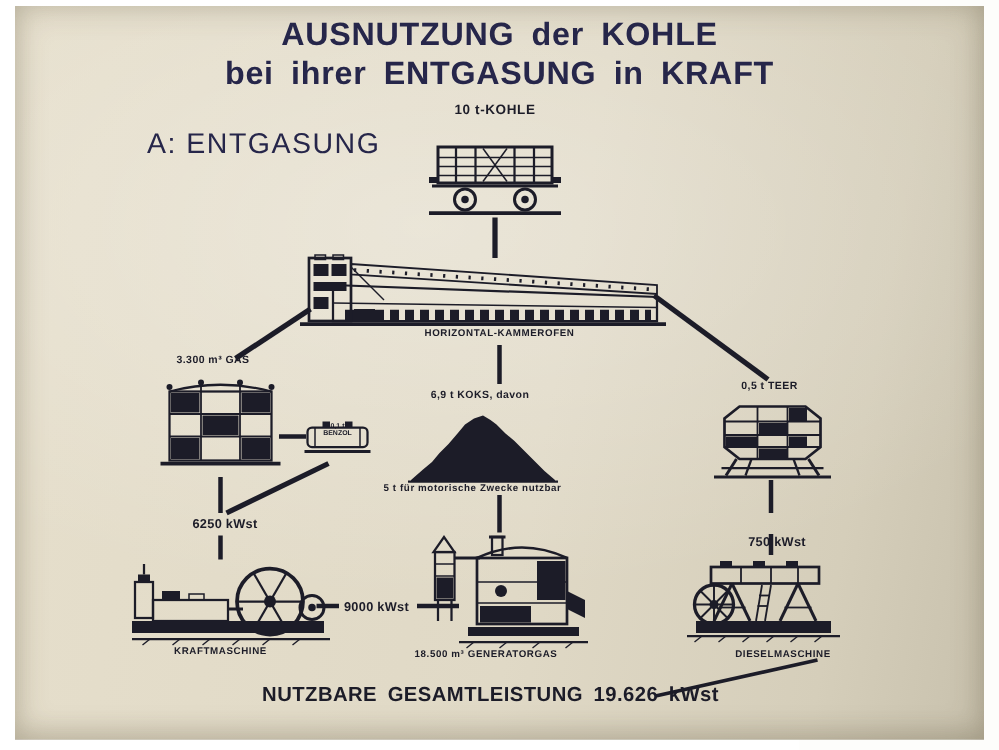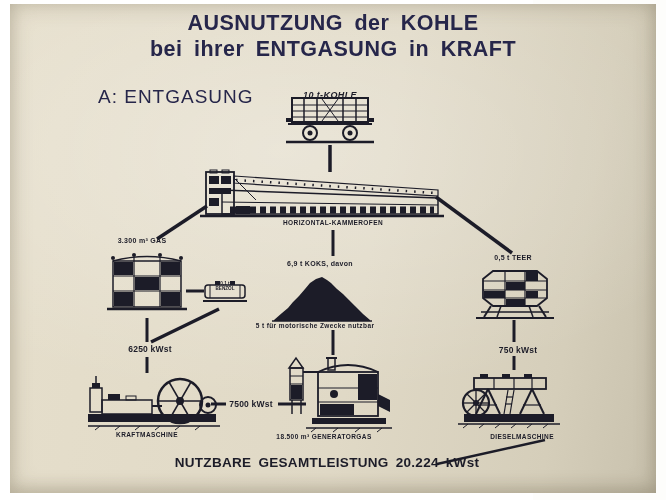--- a/index.html
+++ b/index.html
@@ -68,21 +68,21 @@
         <line x1="427" y1="460" x2="535" y2="436" stroke-width="2.5"></line>
       </g>
     </svg>
 
     <div class="title">
       <div>AUSNUTZUNG der KOHLE</div>
       <div>bei ihrer ENTGASUNG in KRAFT</div>
     </div>
     <div class="section">A: ENTGASUNG</div>
 
-    <div class="lbl lbl-kohle" style="left:320px;top:86px;font-style:italic;">10 t-KOHLE</div>
+    <div class="lbl lbl-kohle" style="left:320px;top:64px;">10 t-KOHLE</div>
     <div class="icon" style="left:276px;top:90px;">
       <svg width="88" height="50" viewBox="0 0 88 50">
         <g stroke="currentColor" fill="none">
           <rect x="6" y="4" width="76" height="24" stroke-width="2"></rect>
           <line x1="6" y1="11" x2="82" y2="11" stroke-width="1"></line>
           <line x1="6" y1="17" x2="82" y2="17" stroke-width="1"></line>
           <line x1="6" y1="23" x2="82" y2="23" stroke-width="1"></line>
           <line x1="18" y1="4" x2="18" y2="28" stroke-width="1.5"></line>
           <line x1="31" y1="4" x2="31" y2="28" stroke-width="1.5"></line>
           <line x1="57" y1="4" x2="57" y2="28" stroke-width="1.5"></line>
@@ -193,22 +193,22 @@
         <line x1="15" y1="39" x2="8" y2="50" stroke="currentColor" stroke-width="2"></line>
         <line x1="63" y1="39" x2="70" y2="50" stroke="currentColor" stroke-width="2"></line>
         <line x1="25" y1="39" x2="21" y2="50" stroke="currentColor" stroke-width="1.5"></line>
         <line x1="53" y1="39" x2="57" y2="50" stroke="currentColor" stroke-width="1.5"></line>
         <line x1="5" y1="45" x2="73" y2="45" stroke="currentColor" stroke-width="1.5"></line>
         <line x1="0" y1="51" x2="78" y2="51" stroke="currentColor" stroke-width="2"></line>
       </svg>
     </div>
 
     <div class="lbl lbl-kw" style="left:140px;top:340px;">6250 kWst</div>
-    <div class="lbl lbl-kw" style="left:508px;top:341px;">750 kWst</div>
-    <div class="lbl lbl-kw" style="left:241px;top:395px;">7500 kWst</div>
+    <div class="lbl lbl-kw" style="left:508px;top:352px;">750 kWst</div>
+    <div class="lbl lbl-kw" style="left:241px;top:395px;">9000 kWst</div>
 
     <div class="icon" style="left:78px;top:368px;">
       <svg width="132" height="58" viewBox="0 0 132 58">
         <circle cx="92" cy="29" r="22" fill="none" stroke="currentColor" stroke-width="2.5"></circle>
         <g stroke="currentColor" stroke-width="1.5">
           <line x1="92" y1="29" x2="114" y2="29"></line>
             <line x1="92" y1="29" x2="103" y2="48"></line>
           <line x1="92" y1="29" x2="81" y2="48"></line>
             <line x1="92" y1="29" x2="70" y2="29"></line>
           <line x1="92" y1="29" x2="81" y2="10"></line>
@@ -312,16 +312,16 @@
             <line x1="26" y1="54" x2="21" y2="58"></line>
           <line x1="42" y1="54" x2="37" y2="58"></line>
             <line x1="58" y1="54" x2="53" y2="58"></line>
           <line x1="74" y1="54" x2="69" y2="58"></line>
             <line x1="90" y1="54" x2="85" y2="58"></line>
         </g>
       </svg>
     </div>
     <div class="lbl lbl-cap" style="left:512px;top:429px;">DIESELMASCHINE</div>
 
-    <div class="total1">NUTZBARE GESAMTLEISTUNG 20.224 kWst</div>
+    <div class="total1">NUTZBARE GESAMTLEISTUNG 19.626 kWst</div>
 
   </div>
 </div>
 
 </body></html>

